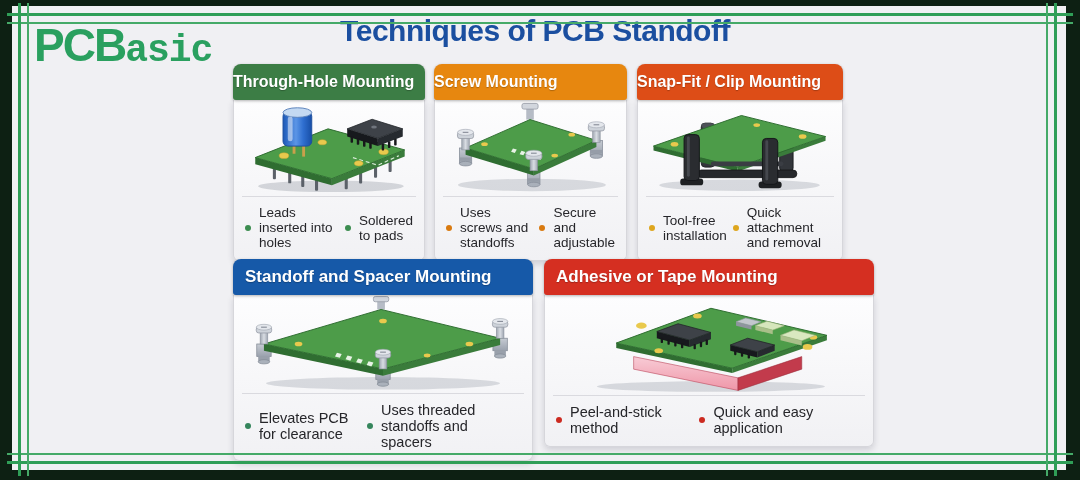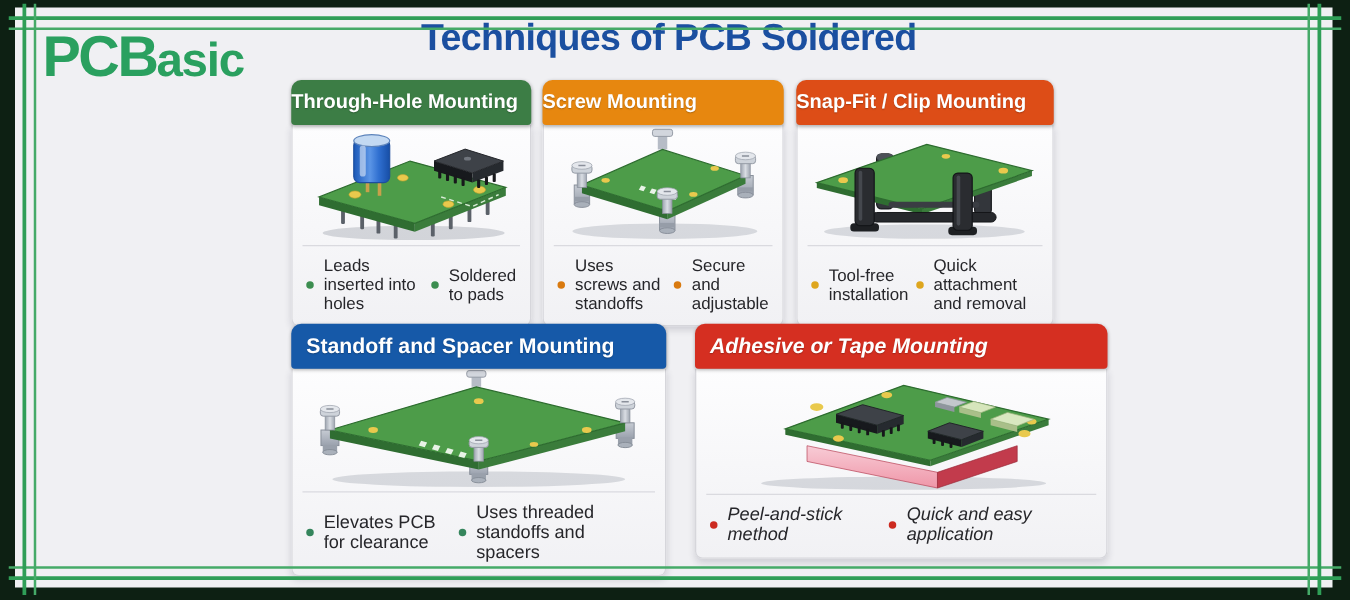--- a/index.html
+++ b/index.html
@@ -17,34 +17,34 @@
   .h-thin-top  { top:22px; left:7px; right:7px; height:2px; }
   .h-thick-bot { bottom:16px; left:7px; right:7px; height:3px; }
   .h-thin-bot  { bottom:25px; left:7px; right:7px; height:2px; }
   .v-thick-left  { left:18px;  top:3px; bottom:4px; width:3px; }
   .v-thin-left   { left:27px;  top:3px; bottom:4px; width:2px; }
   .v-thick-right { right:23px; top:3px; bottom:4px; width:3px; }
   .v-thin-right  { right:32px; top:3px; bottom:4px; width:2px; }
 
   .logo { position:absolute; left:34px; top:22px; color:#2aa05f; line-height:1; white-space:nowrap; }
   .logo .lg-b { font-size:46px; font-weight:900; letter-spacing:-2px; }
-  .logo .lg-s { font-size:38px; font-weight:700; letter-spacing:-1px; }
+  .logo .lg-s { font-size:38px; font-weight:700; letter-spacing:-1px;font-family:Liberation Mono, monospace; }
 
   .page-title {
     position:absolute; left:240px; width:590px; top:14px;
     text-align:center; font-size:30px; font-weight:800; color:#1b4fa0;
     letter-spacing:-0.5px;
   }
 
   .card { position:absolute; display:flex; flex-direction:column; }
   #card1 { left:233px; top:64px;  width:192px; height:183px; }
   #card2 { left:434px; top:64px;  width:193px; height:183px; }
   #card3 { left:637px; top:64px;  width:206px; height:183px; }
   #card4 { left:233px; top:259px; width:300px; height:188px; }
-  #card5 { left:556px; top:259px; width:330px; height:188px;font-style:italic; }
+  #card5 { left:544px; top:259px; width:330px; height:188px; }
 
   .card-header {
     height:36px; flex:none;
     border-radius:8px 8px 3px 3px;
     display:flex; align-items:center; justify-content:flex-start;
     color:#ffffff; font-weight:700; font-size:16px;
     box-shadow:0 1px 3px rgba(0,0,0,.3);
     text-shadow:0 1px 1px rgba(0,0,0,.25);
     position:relative; z-index:2;
   }
@@ -74,21 +74,21 @@
 <div class="fl thin h-thin-bot"></div>
 <div class="fl v-thick-left"></div>
 <div class="fl thin v-thin-left"></div>
 <div class="fl v-thick-right"></div>
 <div class="fl thin v-thin-right"></div>
 
 <div class="logo">
   <span class="lg-b">PCB</span><span class="lg-s">asic</span>
 </div>
 
-<div class="page-title">Techniques of PCB Soldered</div>
+<div class="page-title">Techniques of PCB Standoff</div>
 
 <div class="card row1" id="card1">
   <div class="card-header" style="background-color: rgb(60, 125, 69);">
     <span>Through-Hole Mounting</span>
   </div>
   <div class="card-body">
     <div class="illus">
       <svg width="182" height="96" viewBox="0 0 190 96">
         <defs>
           <linearGradient id="g1cap" x1="0" y1="0" x2="1" y2="0">

